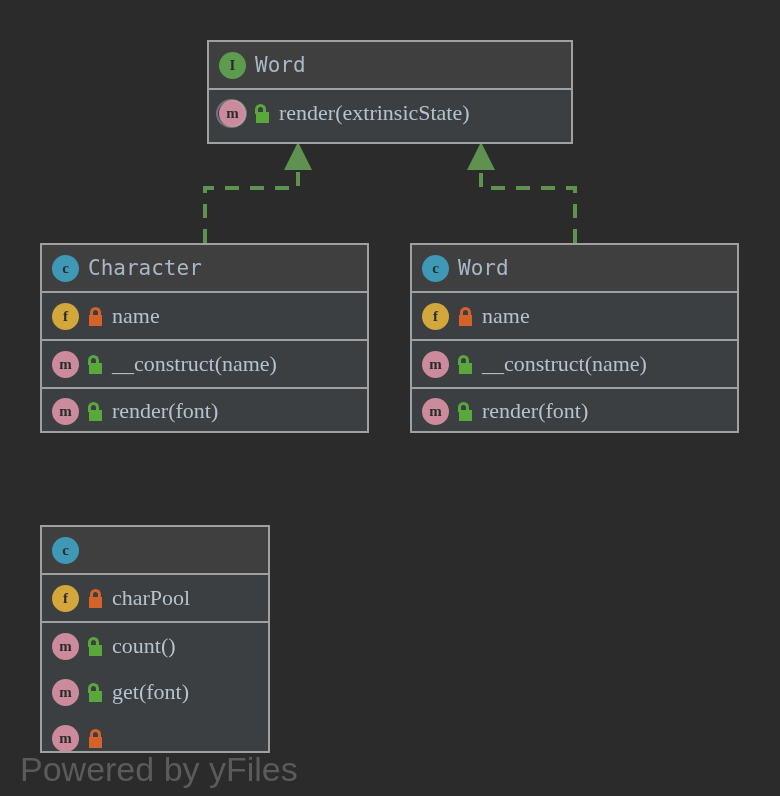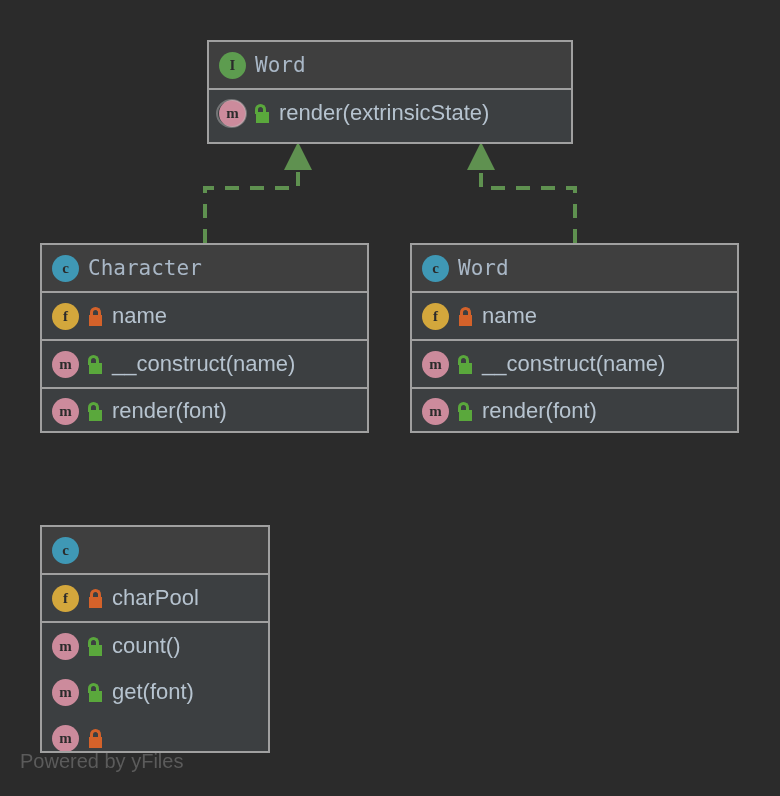--- a/index.html
+++ b/index.html
@@ -130,32 +130,32 @@
   .lock-private .shackle { left: 2px; }
 
   
   .type-name {
     font-family: "DejaVu Sans Mono", monospace;
     font-size: 21px;
     color: #a9b7c6;
     letter-spacing: 0px;
   }
   .member-name {
-    font-family: Liberation Sans, sans-serif;
+    font-family: Liberation Serif, serif;
     font-size: 22px;
     color: #b6c3cf;
   }
 
   
   #watermark {
     position: absolute;
     left: 20px;
     top: 750px;
     font-family: "Liberation Sans", sans-serif;
-    font-size: 20px;
+    font-size: 34px;
     color: #5b5b5b;
     white-space: nowrap;
     user-select: none;
   }
 </style>
 </head>
 <body>
 
 <div id="canvas">
 

